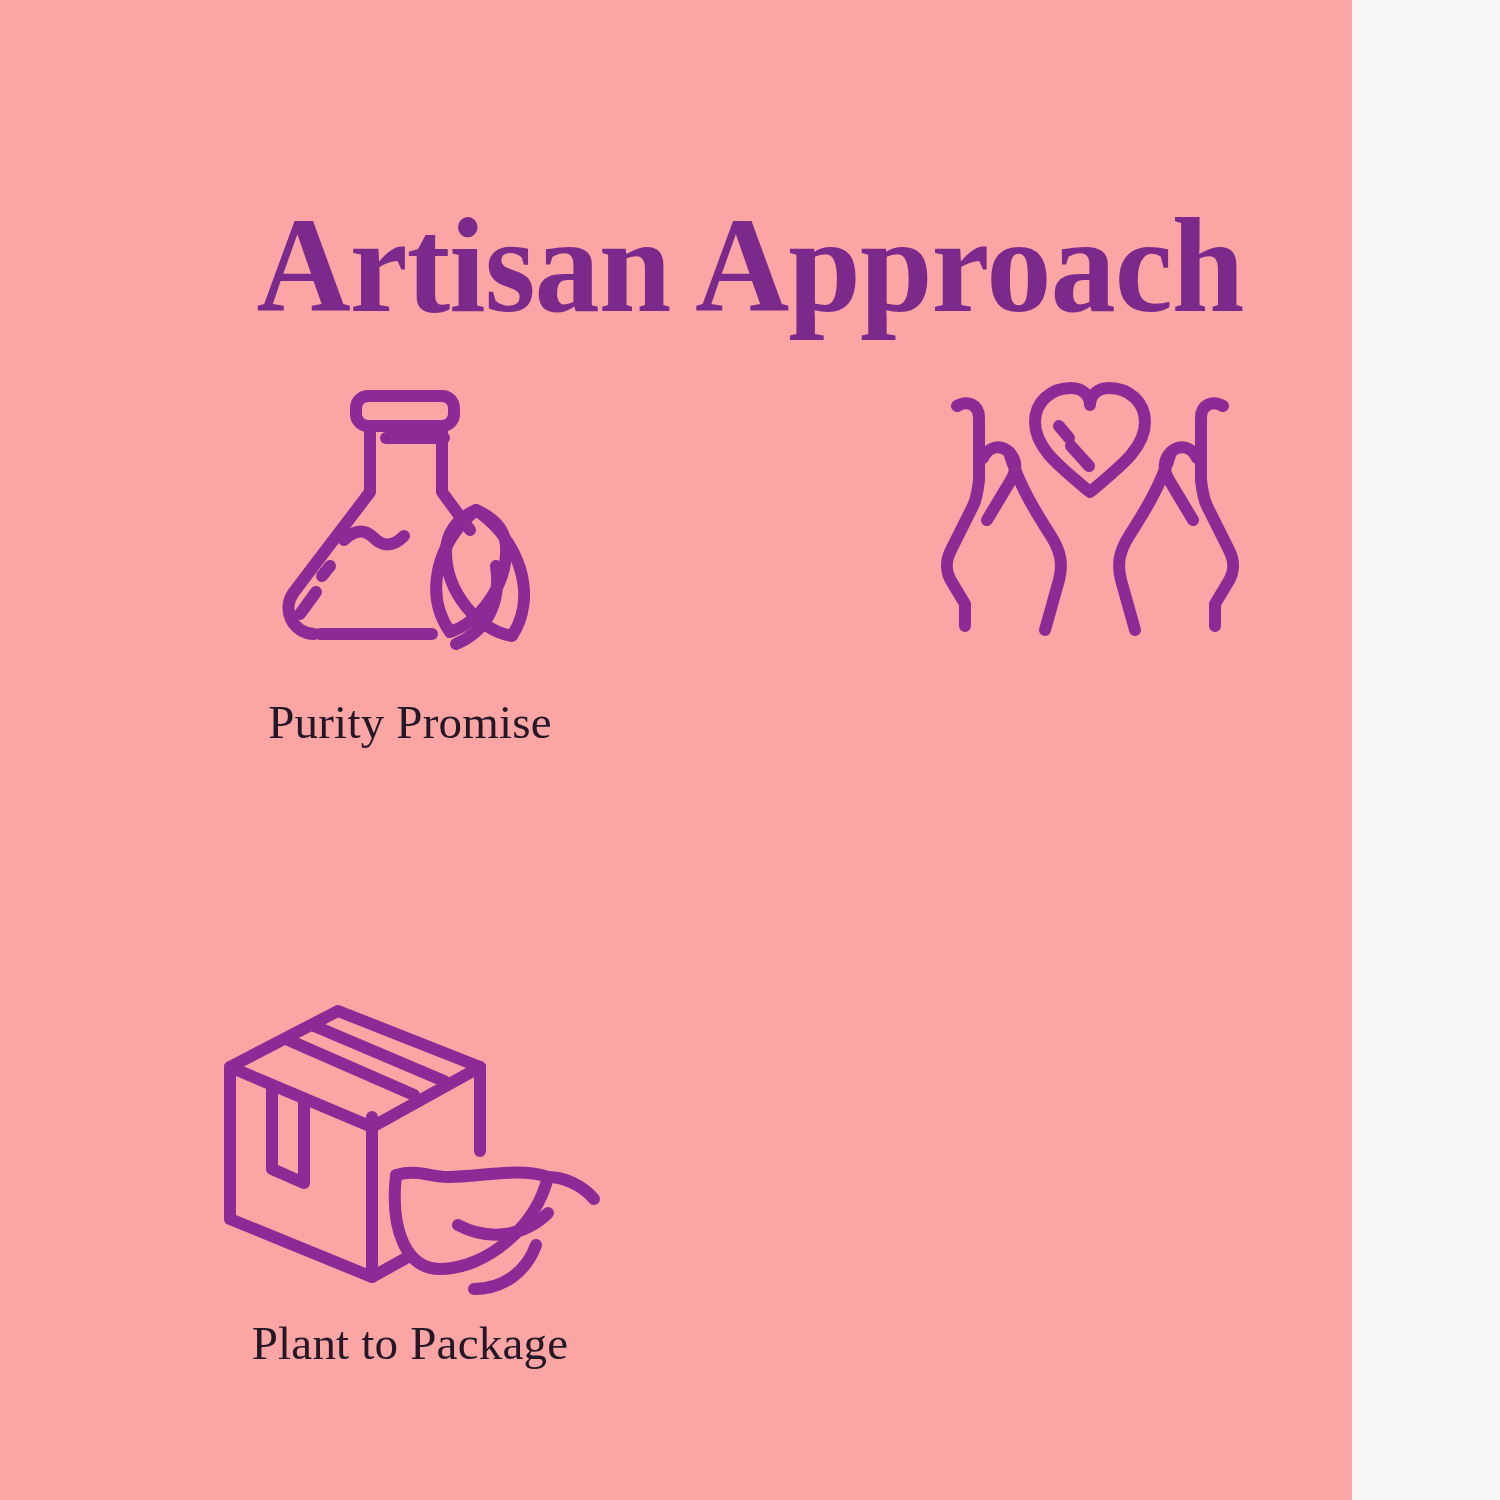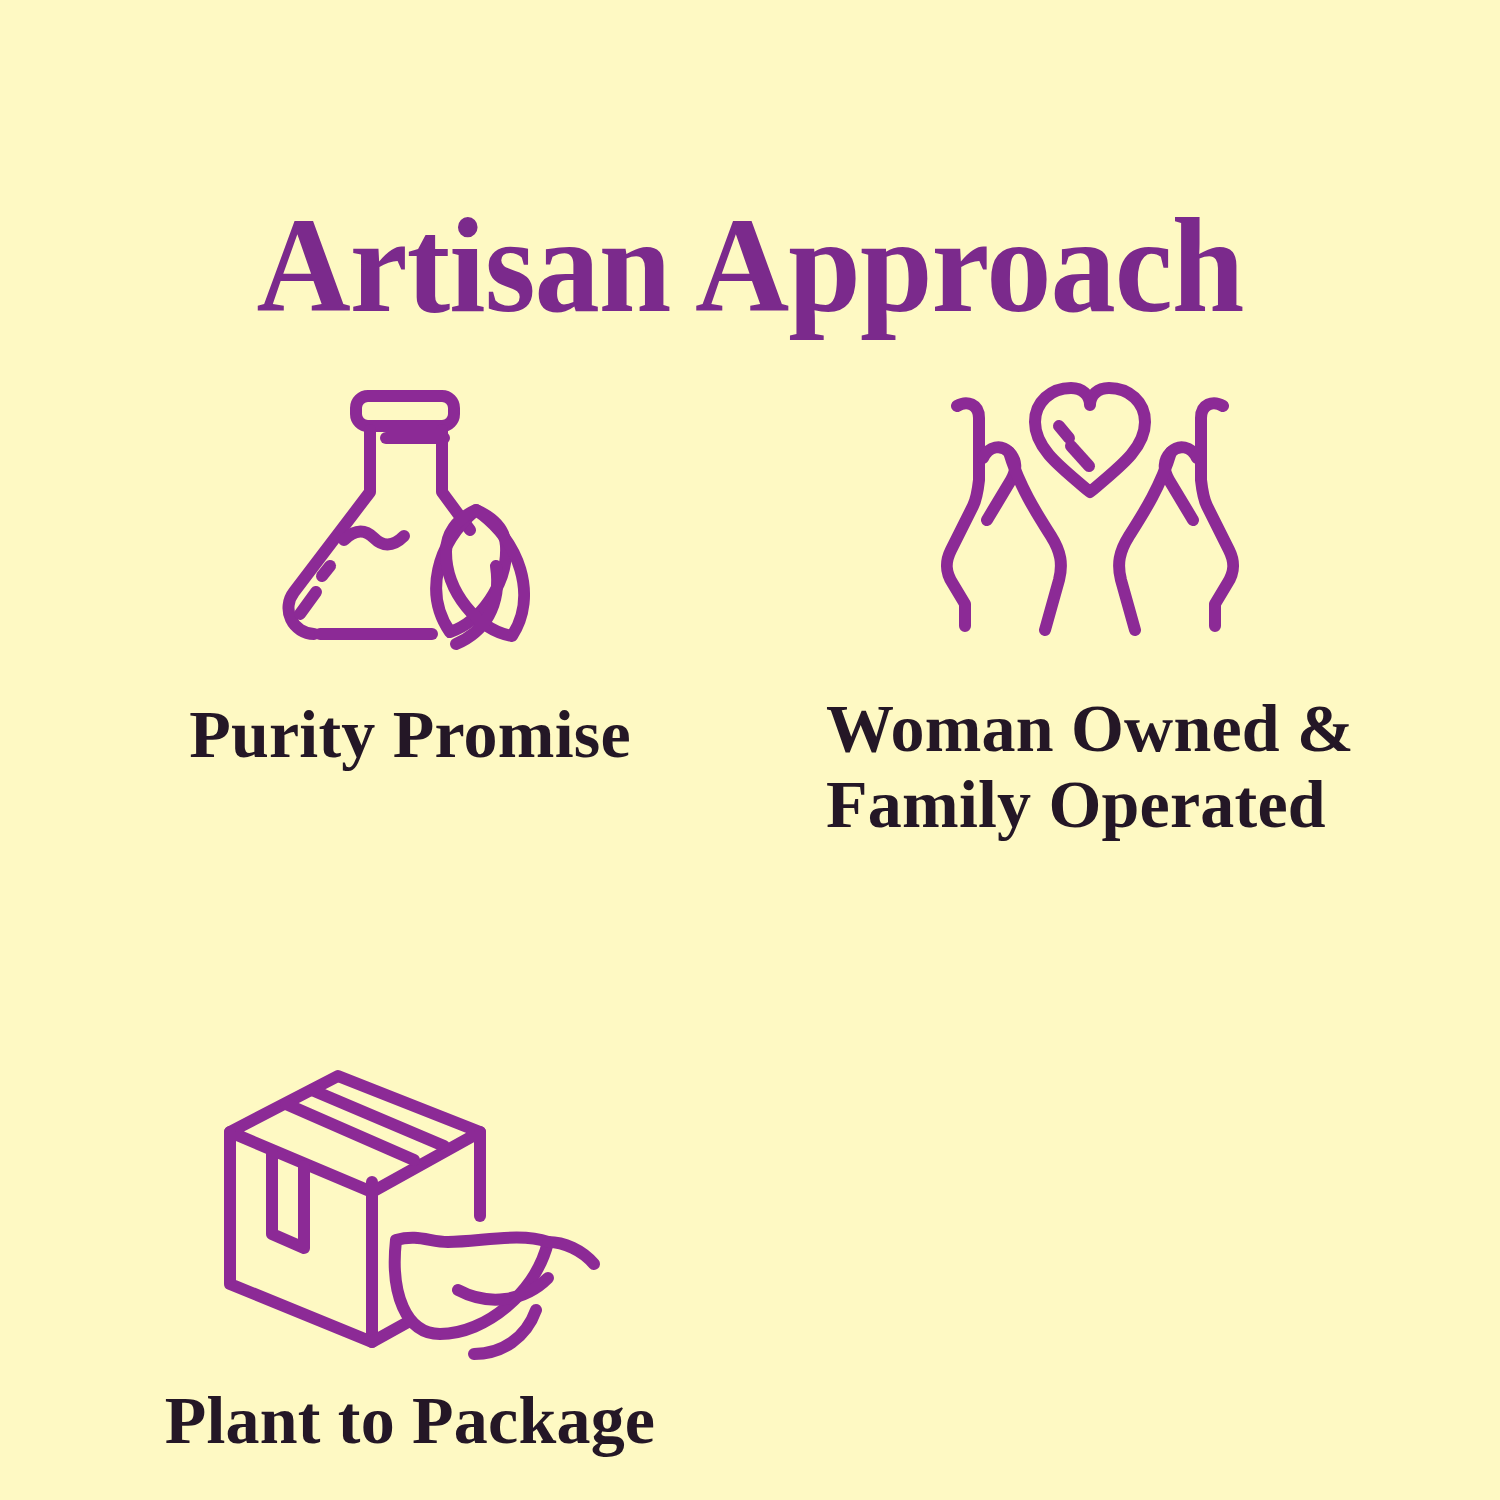--- a/index.html
+++ b/index.html
@@ -3,23 +3,23 @@
 <meta charset="utf-8">
 <title>Artisan Approach</title>
 <style>
   html, body {
     margin: 0;
     padding: 0;
     background: #f8f7f6;
   }
   #page {
     position: relative;
-    width: 1500px;
+    width: 1352px;
     height: 1500px;
-    background: #fef9c3;
+    background: #fca5a5;
     overflow: hidden;
     font-family: "Liberation Serif", "DejaVu Serif", serif;
   }
 
   
   .page-title {
     position: absolute;
     top: 106px;
     left: 0;
     width: 1500px;
@@ -61,25 +61,25 @@
     width: 300px;
   }
   .feature-icon svg {
     display: block;
     width: 100%;
     height: 100%;
     overflow: visible;
   }
   .feature-label {
     margin-top: 28px;
-    text-align: left;
+    text-align: right;
     color: #241726;
     font-family: "Liberation Serif", "DejaVu Serif", serif;
-    font-weight: 700;
-    font-size: 68px;
+    font-weight: 400;
+    font-size: 47px;
     line-height: 1.12;
     letter-spacing: 0.2px;
     white-space: pre-line;
   }
 
   
   .feature.r1 { padding-top: 0px; }
   .feature.r2 { padding-top: 222px; }
   .feature.c2 .feature-icon { width: 330px; }
   .feature.r2.c2 .feature-icon { width: 420px; height: 290px; }
@@ -148,22 +148,20 @@
           <path d="M58 98 c6 -12 18 -14 26 -6 c8 8 8 18 2 28 l-24 40"></path>
           <path d="M84 92 c10 34 28 62 42 84 c10 16 12 28 8 44 l-14 50"></path>
 
           <path d="M298 46 c-10 -6 -22 -2 -22 12 v62
                    c0 0 2 18 6 26 l22 44 c6 12 6 22 -2 34 l-12 20 v22"></path>
 
           <path d="M272 98 c-6 -12 -18 -14 -26 -6 c-8 8 -8 18 -2 28 l24 40"></path>
           <path d="M246 92 c-10 34 -28 62 -42 84 c-10 16 -12 28 -8 44 l14 50"></path>
         </svg>
       </div>
-      <div class="feature-label">Woman Owned &amp;
-Family Operated</div>
     </div>
 
 
     <div class="feature r2 c2">
       <div class="feature-icon">
         <svg viewBox="0 0 420 290" fill="none" stroke="#8c2a96" stroke-width="12" stroke-linecap="round" stroke-linejoin="round">
 
           <path d="M30 68 L138 12 L280 68 L172 128 Z"></path>
 
           <path d="M30 68 v152 l142 58 v-160"></path>

